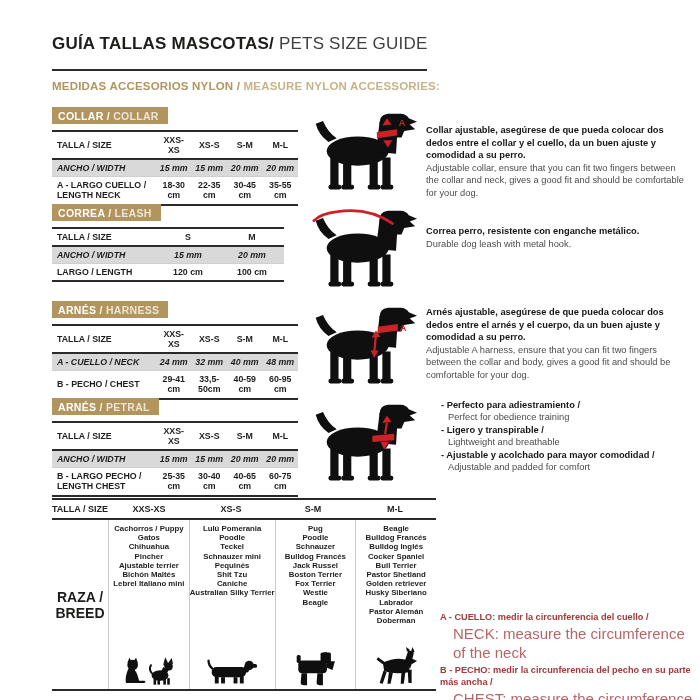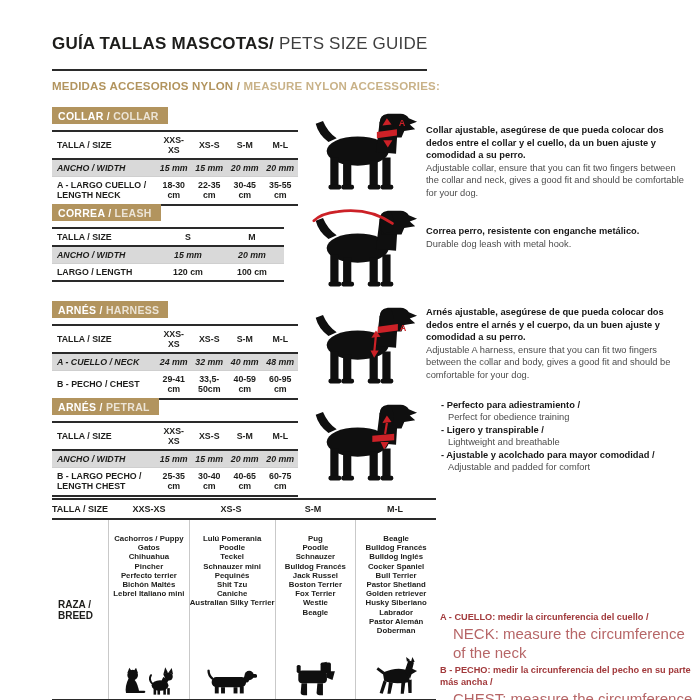--- a/index.html
+++ b/index.html
@@ -46,23 +46,23 @@
   .red-line{stroke:var(--marker-red,#cc2127); fill:none; stroke-width:3; stroke-linecap:round;}
   .red-thin{stroke:var(--marker-red,#cc2127); fill:none; stroke-width:2.4;}
   .svg-letter{fill:var(--marker-red,#cc2127); font-size:10px; font-weight:bold; font-family:"Liberation Sans",sans-serif;}
   
   .breeds{width:384px; margin-top:16px;}
   .breed-head,.breed-body{display:grid; grid-template-columns:56px 1fr 1fr 1fr 1fr;}
   .breed-head{border-top:2px solid #2a2a2a; border-bottom:2px solid #2a2a2a;}
   .breed-head div{font-size:9px; font-weight:bold; text-align:center; padding:4px 0;}
   .breed-body{border-bottom:2px solid #2a2a2a; min-height:146px;}
   .breed-body > div + div{border-left:1px solid #c9c9c9;}
-  .breed-label{display:flex; align-items:center; justify-content:center; text-align:left;
-               font-size:10px; font-weight:bold; padding:0 6px;}
-  .breed-col{display:flex; flex-direction:column; padding-top:14px;gap:20px;}
+  .breed-label{display:flex; align-items:center; justify-content:center; text-align:center;
+               font-size:14px; font-weight:bold; padding:0 6px;}
+  .breed-col{display:flex; flex-direction:column; padding-top:4px;gap:20px;}
   .breed-list{flex:1; display:flex; flex-direction:column; align-items:center;}
   .breed-list span{font-size:7.8px; font-weight:bold; line-height:1.18; text-align:center; white-space:nowrap;}
   .breed-icons{display:flex; justify-content:center; align-items:flex-end; gap:3px; padding:2px 0 3px;}
   .breed-icons svg{fill:#0f0f0f;}
   
   .notes{position:absolute; left:440px; top:612px; width:254px;}
   .note{margin-bottom:2px;}
   .note .nes{display:block; font-size:9.2px; font-weight:bold; color:var(--note-red,#a23a3c); line-height:1.3;}
   .note .nen{display:block; font-size:15px; color:var(--note-red,#a23a3c); opacity:.78; margin-left:13px; line-height:1.3;}
 </style>
@@ -366,21 +366,21 @@
       <div>M-L</div>
     </div>
     <div class="breed-body">
       <div class="breed-label">RAZA / BREED</div>
       <div class="breed-col">
         <div class="breed-list">
             <span>Cachorros / Puppy</span>
             <span>Gatos</span>
             <span>Chihuahua</span>
             <span>Pincher</span>
-            <span>Perfecto terrier</span>
+            <span>Ajustable terrier</span>
             <span>Bichón Maltés</span>
             <span>Lebrel Italiano mini</span>
           </div>
         <div class="breed-icons">
           <svg width="24" height="30" viewBox="0 0 36 44">
               <use href="#cat-sil"></use>
             </svg>
           <svg width="26" height="30" viewBox="0 0 40 44">
               <use href="#chi-sil"></use>
             </svg>

